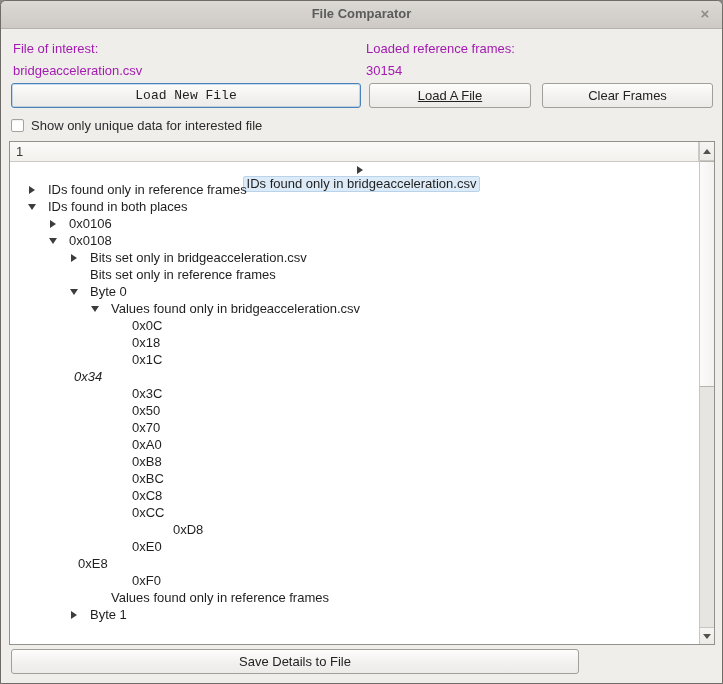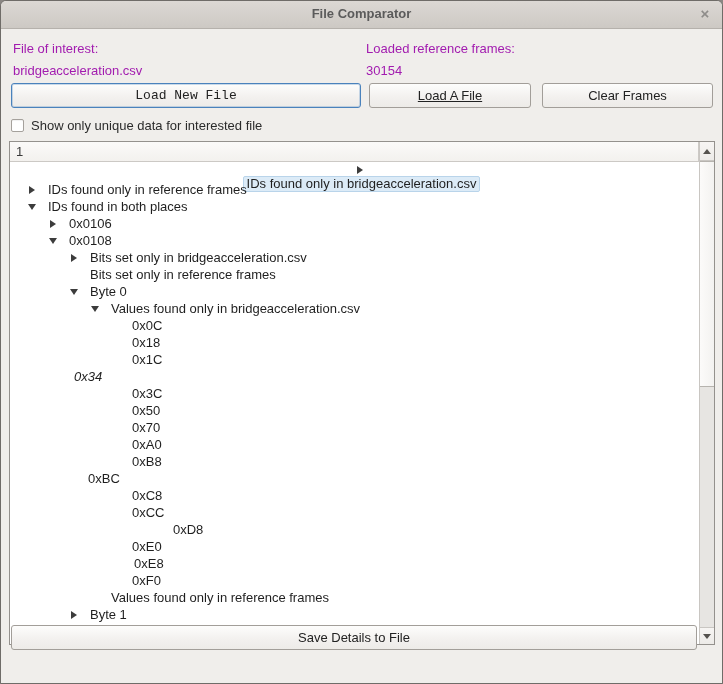--- a/index.html
+++ b/index.html
@@ -61,21 +61,21 @@
   .sb-down{bottom:0;height:17px;border-top:1px solid #c9c6c2;box-sizing:border-box;}
   .sb-arrow-up{border-bottom:5px solid #55524e;border-left:4px solid transparent;
                border-right:4px solid transparent;}
   .sb-arrow-down{border-top:5px solid #55524e;border-left:4px solid transparent;
                  border-right:4px solid transparent;}
   .sb-thumb{position:absolute;left:0px;right:0px;top:19px;height:226px;
             background:linear-gradient(to right,#fcfbfa,#f3f2f0);
             border:1px solid #b6b3ae;border-left:none;border-right:none;
             border-bottom:1px solid #b6b3ae;box-sizing:border-box;}
   
-  .save-btn{left:10px;top:624px;width:686px;}
+  .save-btn{left:10px;top:648px;width:568px;}
 </style>
 </head>
 <body>
 
 <div class="window">
 
   <div class="titlebar">
     <div class="title">File Comparator</div>
     <div class="close-btn">×</div>
   </div>
@@ -162,41 +162,41 @@
           <span class="row-label">0x70</span>
         </div>
         <div class="tree-row" style="padding-left: 100px;">
           <span class="expander tri-none"></span>
           <span class="row-label">0xA0</span>
         </div>
         <div class="tree-row" style="padding-left: 100px;">
           <span class="expander tri-none"></span>
           <span class="row-label">0xB8</span>
         </div>
-        <div class="tree-row" style="padding-left: 56px;">
+        <div class="tree-row" style="padding-left: 100px;">
           <span class="expander tri-none"></span>
           <span class="row-label">0xBC</span>
         </div>
         <div class="tree-row" style="padding-left: 100px;">
           <span class="expander tri-none"></span>
           <span class="row-label">0xC8</span>
         </div>
         <div class="tree-row" style="padding-left: 100px;">
           <span class="expander tri-none"></span>
           <span class="row-label">0xCC</span>
         </div>
         <div class="tree-row" style="padding-left: 100px; margin-left: 41px;">
           <span class="expander tri-none"></span>
           <span class="row-label">0xD8</span>
         </div>
         <div class="tree-row" style="padding-left: 100px;">
           <span class="expander tri-none"></span>
           <span class="row-label">0xE0</span>
         </div>
-        <div class="tree-row" style="padding-left: 102px;">
+        <div class="tree-row" style="padding-left: 46px;">
           <span class="expander tri-none"></span>
           <span class="row-label">0xE8</span>
         </div>
         <div class="tree-row" style="padding-left: 100px;">
           <span class="expander tri-none"></span>
           <span class="row-label">0xF0</span>
         </div>
         <div class="tree-row" style="padding-left: 79px;">
           <span class="expander tri-none"></span>
           <span class="row-label">Values found only in reference frames</span>

